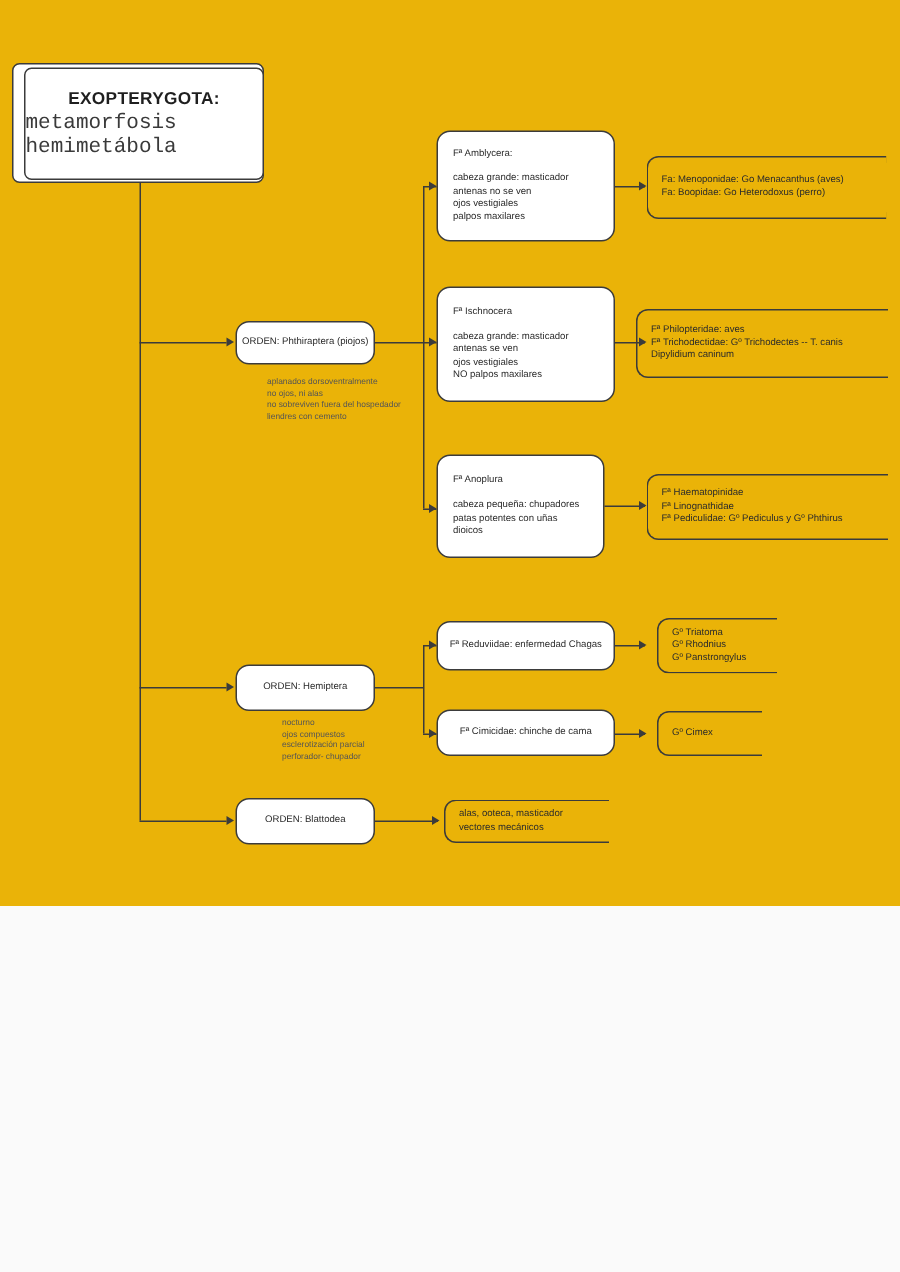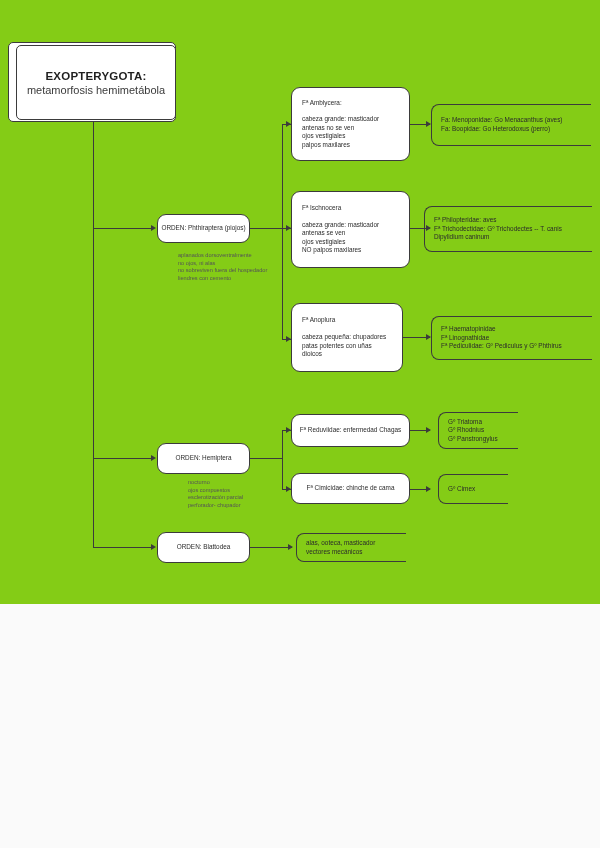--- a/index.html
+++ b/index.html
@@ -4,21 +4,21 @@
 <style>
   html,body{margin:0;padding:0;}
   body{
     width:600px;height:848px;
     background:#fafafa;
     font-family:"Liberation Sans", sans-serif;
     overflow:hidden;
   }
   #page{
     position:absolute;left:0;top:0;width:600px;height:604px;
-    background:#84cc16;
+    background:#eab308;
     overflow:hidden;
   }
   .node{
     position:absolute;
     box-sizing:border-box;
     border:1px solid #3b3b3b;
     border-radius:9px;
     background:#ffffff;
     color:#2b2b2b;
     display:flex;
@@ -37,21 +37,21 @@
     position:absolute;left:16px;top:45px;width:160px;height:75px;
     box-sizing:border-box;
     border:1px solid #3b3b3b;border-radius:5px;background:#fff;
     display:flex;flex-direction:column;align-items:center;justify-content:center;
   }
   #root-inner .title{
     font-size:11.5px;font-weight:bold;color:#1f1f1f;letter-spacing:.2px;
     margin-bottom:2px;
   }
   #root-inner .subtitle{
-    font-size:11px;color:#3a3a3a;
+    font-size:14px;color:#3a3a3a;font-family:Liberation Mono, monospace;
   }
 
   
   .bracket{
     position:absolute;
     box-sizing:border-box;
     border:1px solid #3b3b3b;
     border-right:none;
     border-radius:8px 0 0 8px;
     background:transparent;

